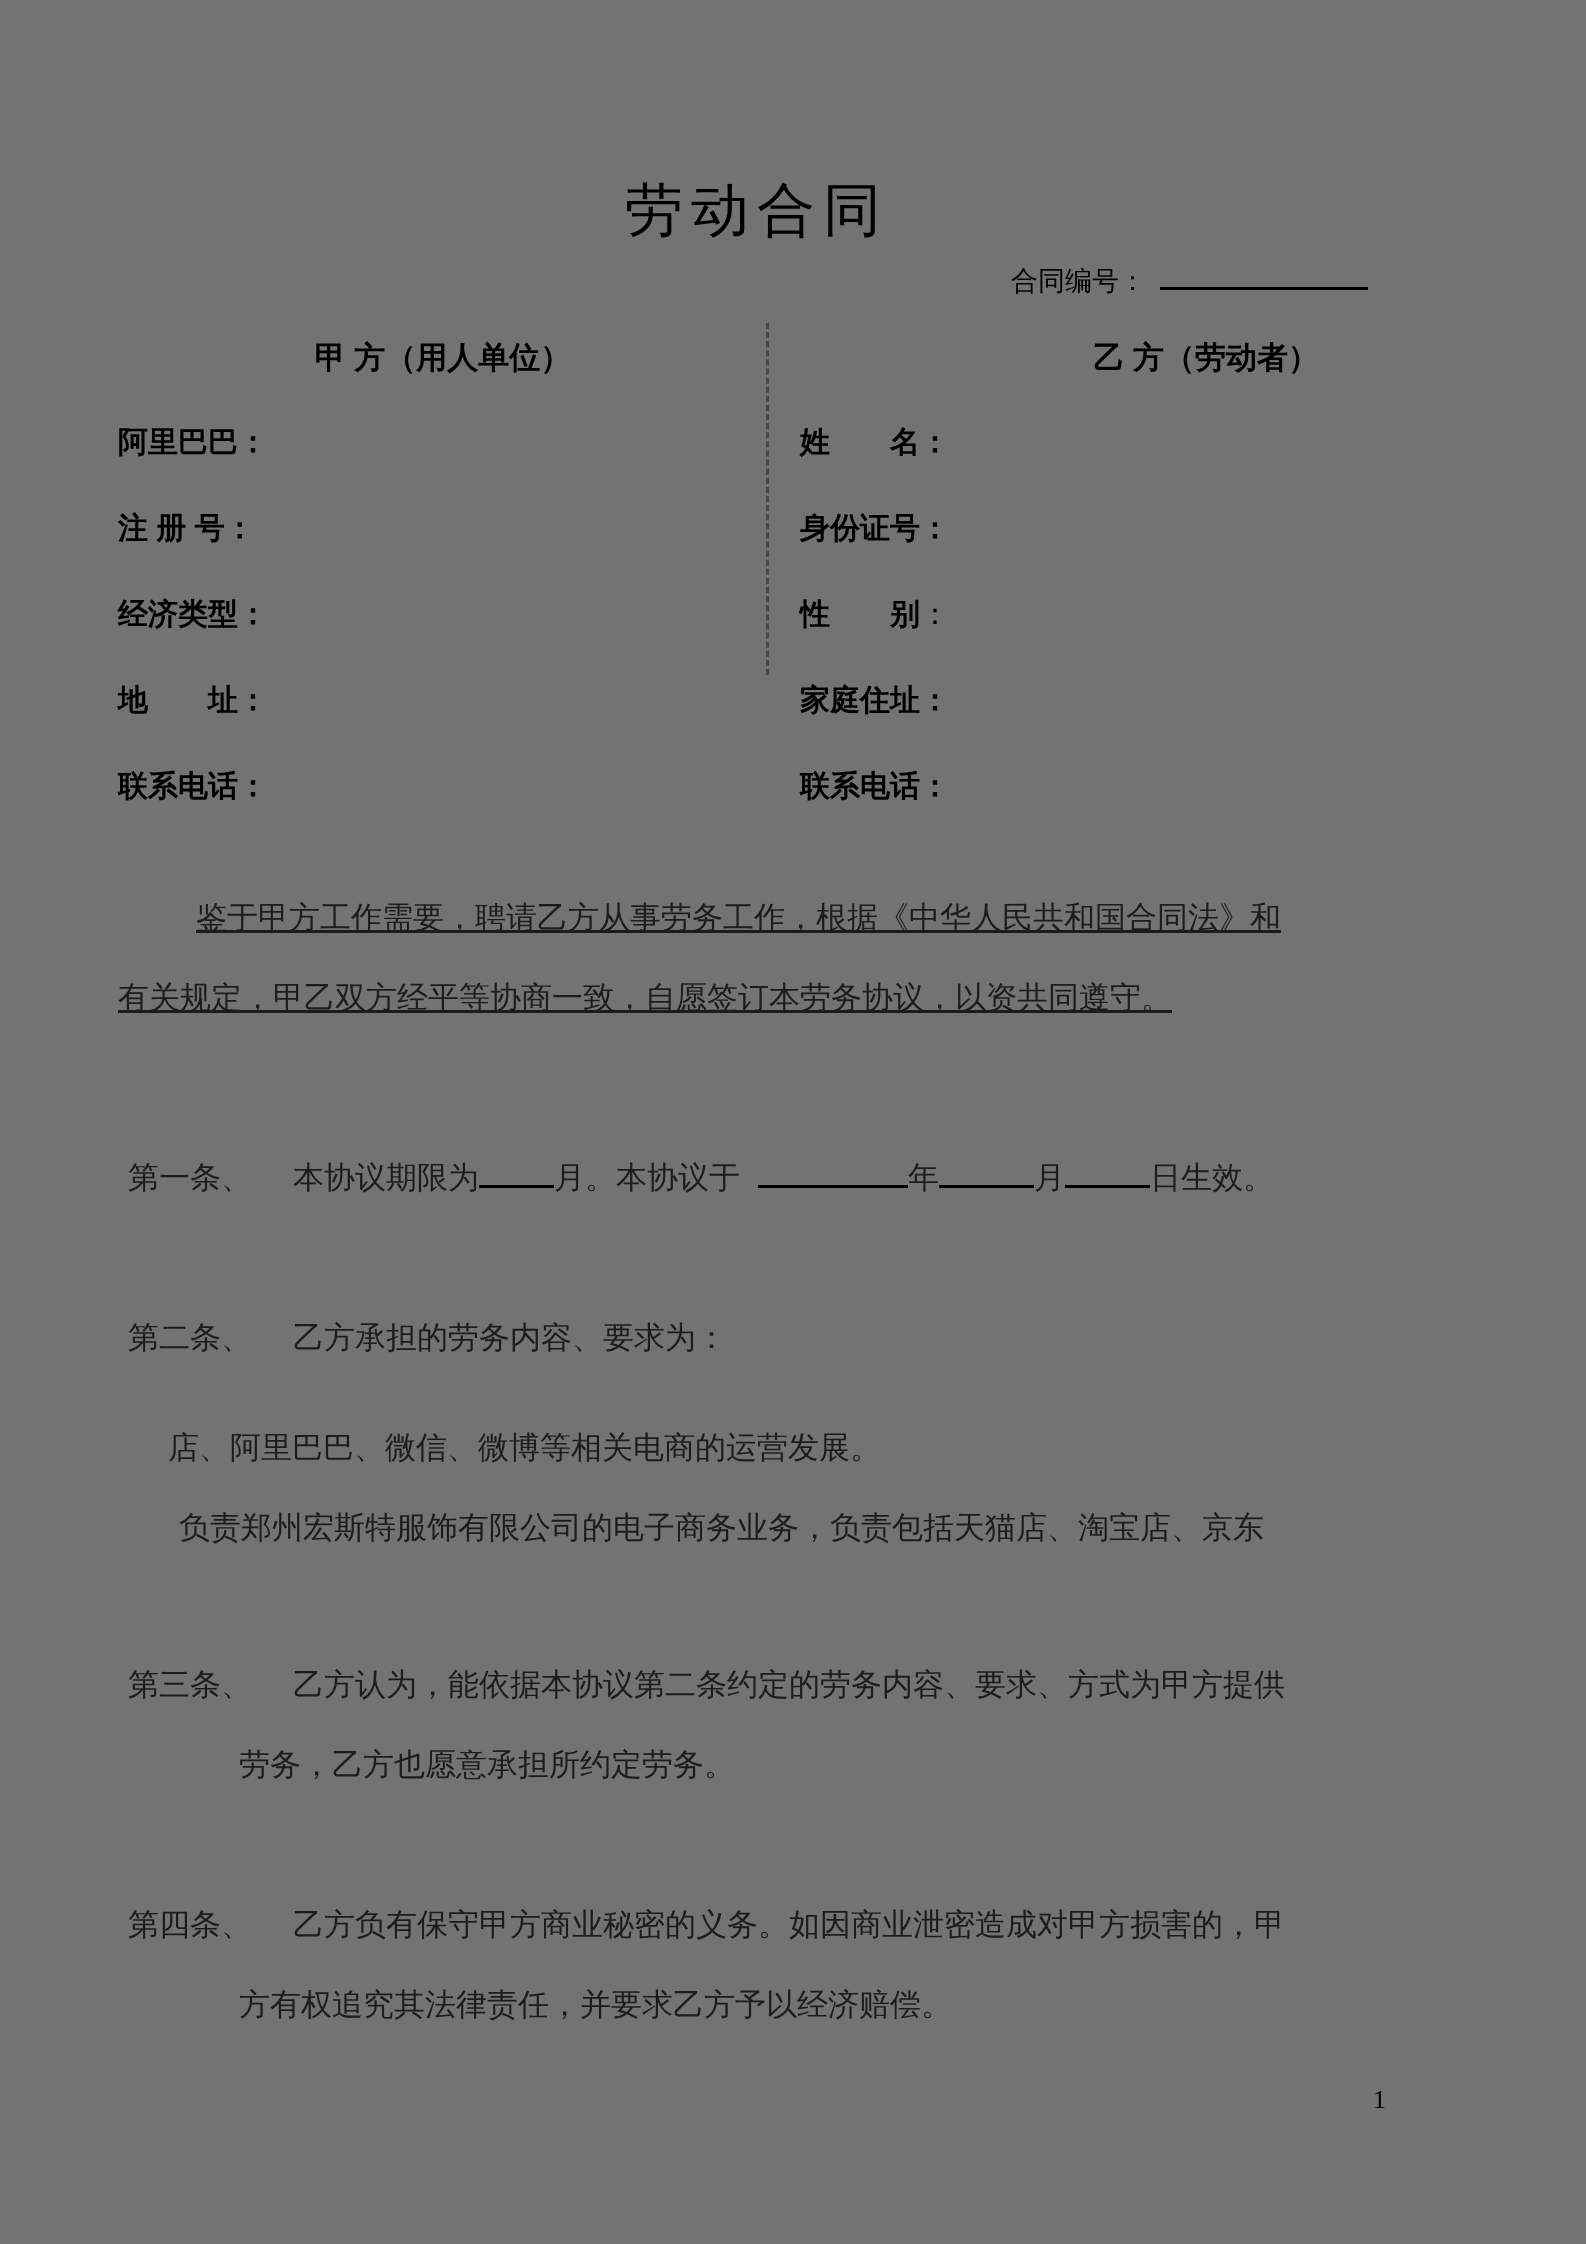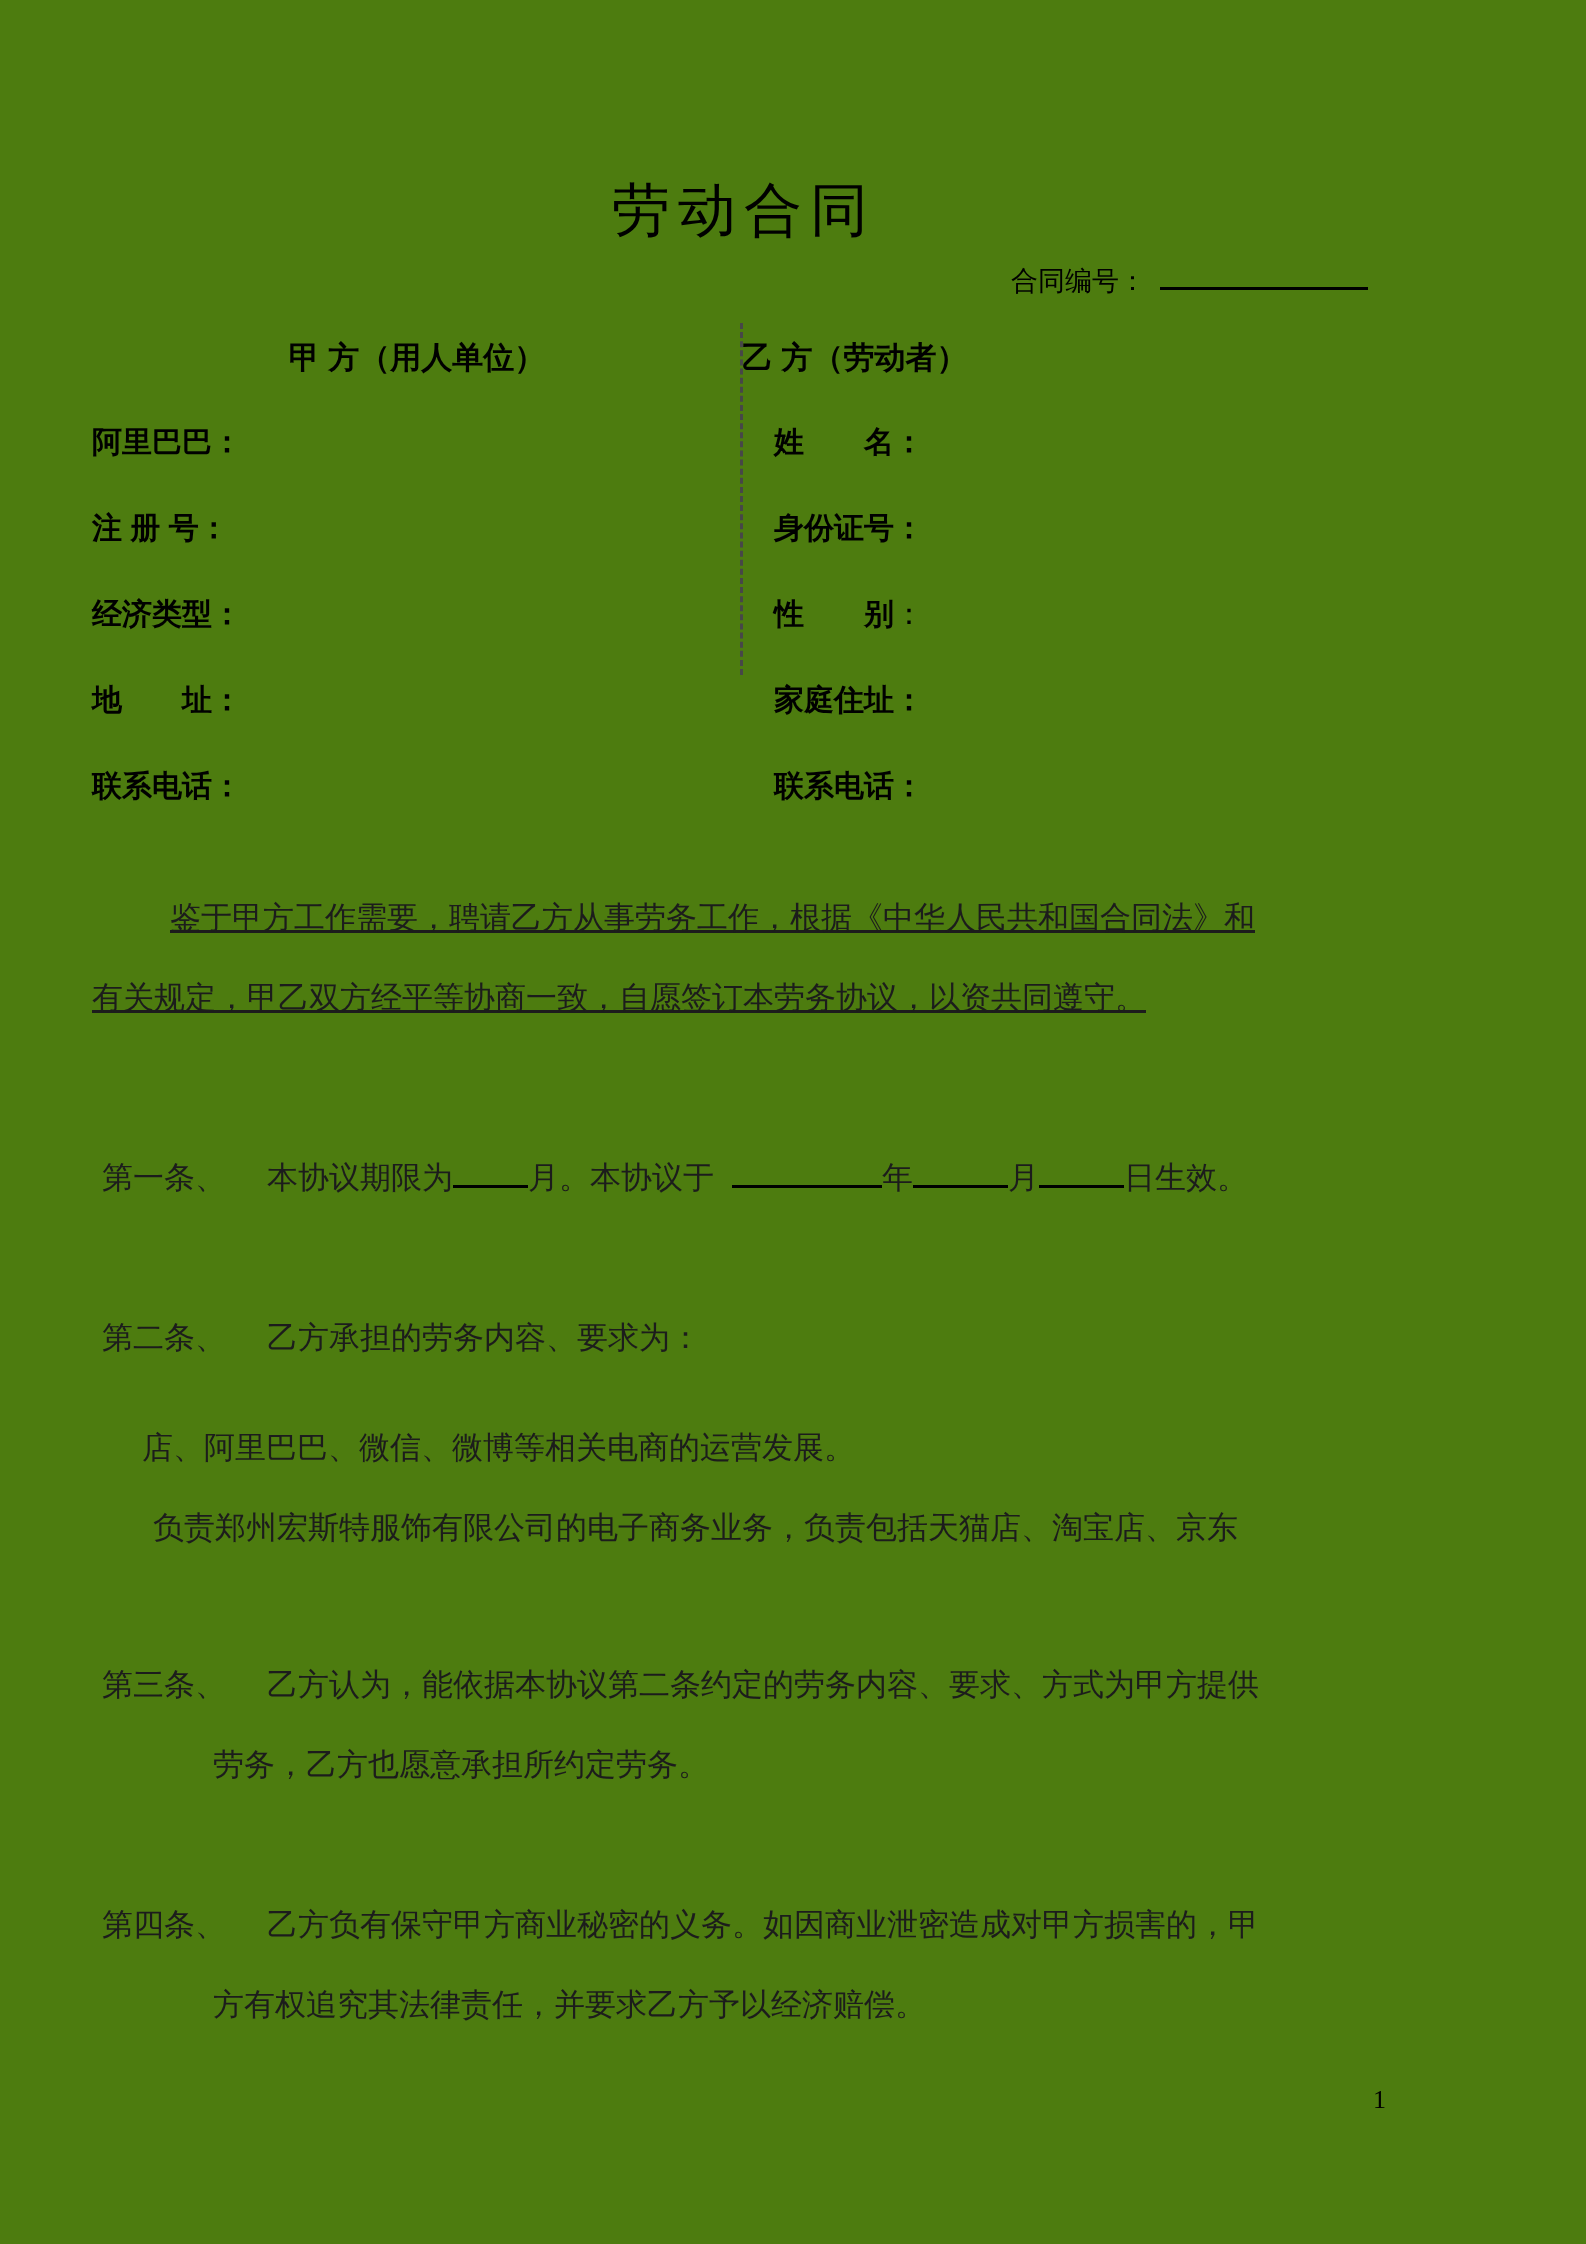--- a/index.html
+++ b/index.html
@@ -1,25 +1,25 @@
 <!DOCTYPE html>
 <html><head>
 <meta charset="utf-8">
 <style>
   html,body { margin:0; padding:0; background:#888; }
   .page {
     position:relative;
     width:1586px; height:2244px;
     margin:0 auto;
-    background:#4d7c0f;
+    background:#737373;
     color:#1a1a1a;
     font-family:"Liberation Sans", sans-serif;
     overflow:hidden;
     box-sizing:border-box;
-    padding:0 190px 0 92px;
+    padding:0 190px 0 118px;
   }
   
   .doc-title {
     padding-top:180px;
     text-align:center;
     font-family:"Liberation Serif","DejaVu Serif",serif;
     font-size:58px; line-height:62px;
     letter-spacing:8px;
     color:#000;
     font-weight:400;
@@ -33,21 +33,21 @@
     color:#000;
     padding-right:28px;
     white-space:nowrap;
   }
   .blank { display:inline-block; border-bottom:3px solid #000; height:1em; vertical-align:baseline; }
   .contract-no .blank { width:208px; margin-left:14px; }
   
   .party { position:relative; margin-top:34px; }
   .party-headers { display:flex; }
   .party-headers .col-l { width:650px; text-align:center; }
-  .party-headers .col-r { width:551px; text-align:left; }
+  .party-headers .col-r { width:551px; text-align:right; }
   .party-header { font-size:31px; font-weight:700; line-height:50px; color:#000; white-space:nowrap; }
   .party-rows { margin-top:16px; }
   .party-row { display:flex; height:86px; align-items:center; }
   .party-row .cell-l { width:650px; }
   .party-row .cell-r { width:551px; padding-left:32px; box-sizing:border-box; }
   .field-label { font-size:30px; font-weight:700; color:#000; white-space:pre; }
   .light-colon { font-weight:400; }
   .divider {
     position:absolute;
     left:648px; top:-10px; height:352px; width:0;

